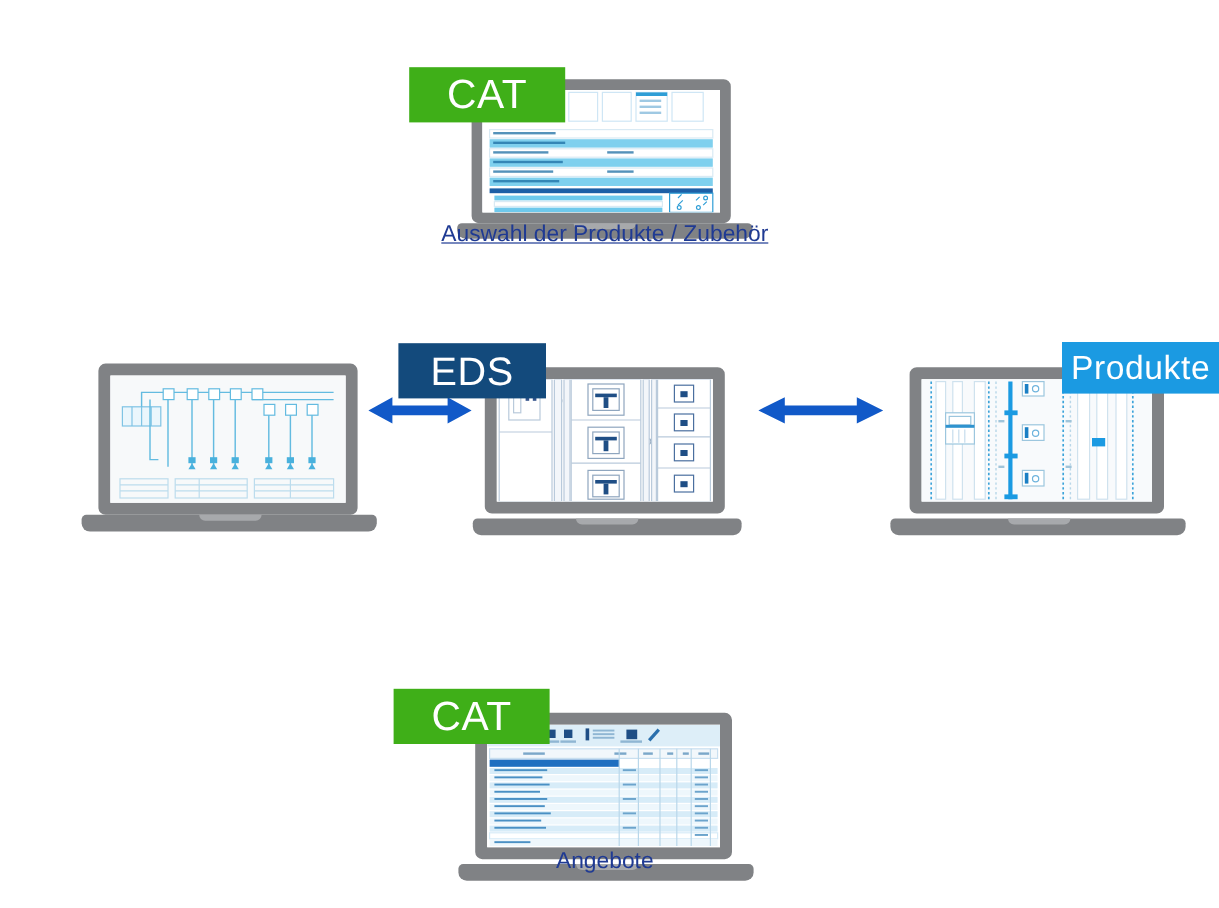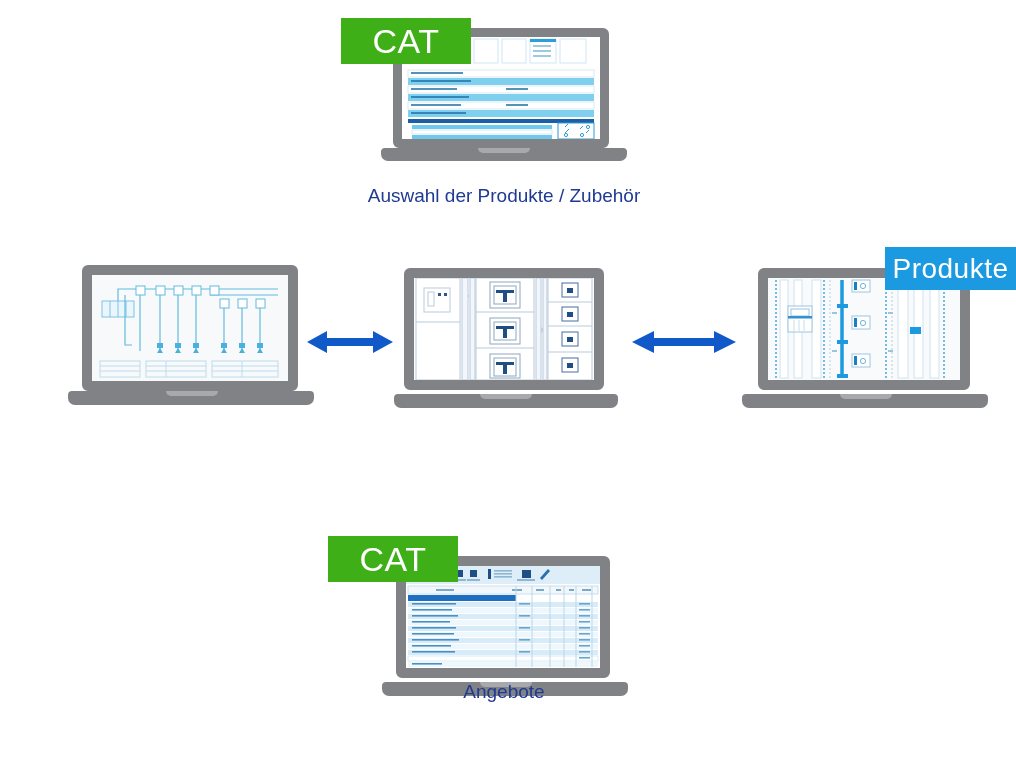--- a/index.html
+++ b/index.html
@@ -18,20 +18,21 @@
   .stage {
     position: absolute;
     left: 0; top: 0;
     width: 1016px;
     height: 757px;
   }
 
   
   .node {
     position: absolute;
+    margin-top: 38px;
   }
 
   
   .laptop {
     position: relative;
   }
   .laptop .lid {
     position: absolute;
     left: 0; top: 0;
     box-sizing: border-box;
@@ -154,21 +155,21 @@
           </g>
         </svg>
       </div>
       <div class="base" style="left:0;top:120px;width:246px;height:13px;"></div>
       <div class="notch" style="left:97px;top:120px;width:52px;height:5px;"></div>
     </div>
 
     <div class="badge badge-cat" style="left:-40px; top:-10px; width:130px; height:46px; font-size:34px;">CAT</div>
   </div>
 
-  <div class="caption" style="left:354px; top:185px; width:300px;">Auswahl der Produkte / Zubehör</div>
+  <div class="caption" style="left:354px; top:185px; width:300px;text-decoration:underline;">Auswahl der Produkte / Zubehör</div>
 
   <div class="node" style="left:68px; top:265px;">
 
     <div class="laptop" style="width:246px;height:146px;">
       <div class="lid" style="width:216px;height:126px;left:14px;top:0;border:10px solid #808285;background:#ffffff;"></div>
       <div class="screen" style="left:24px;top:10px;width:196px;height:106px;background:#f4f6f8;">
         <svg class="art" viewBox="0 0 196 106" preserveAspectRatio="none">
           <rect x="0" y="0" width="196" height="106" fill="#f7f9fa"></rect>
 
           <g stroke="#7fc4e4" fill="#eaf6fc" stroke-width="1">
@@ -315,20 +316,21 @@
             <rect x="153" y="34" width="6" height="5"></rect>
             <rect x="153" y="59" width="6" height="5"></rect>
             <rect x="153" y="85" width="6" height="5"></rect>
           </g>
         </svg>
       </div>
       <div class="base" style="left:0;top:126px;width:224px;height:14px;"></div>
       <div class="notch" style="left:86px;top:126px;width:52px;height:5px;"></div>
     </div>
 
+    <div class="badge badge-eds" style="left:-62px; top:-20px; width:123px; height:46px; font-size:33px;">EDS</div>
   </div>
 
 
   <div class="node" style="left:742px; top:268px;">
 
     <div class="laptop" style="width:246px;height:142px;">
       <div class="lid" style="width:212px;height:122px;left:16px;top:0;border:10px solid #808285;background:#ffffff;"></div>
       <div class="screen" style="left:26px;top:10px;width:192px;height:102px;background:#f6f9fb;">
         <svg class="art" viewBox="0 0 192 102" preserveAspectRatio="none">
           <rect x="0" y="0" width="192" height="102" fill="#f8fafc"></rect>
@@ -500,21 +502,21 @@
           </g>
         </svg>
       </div>
       <div class="base" style="left:0;top:126px;width:246px;height:14px;"></div>
       <div class="notch" style="left:98px;top:126px;width:52px;height:5px;"></div>
     </div>
 
     <div class="badge badge-cat" style="left:-54px; top:-20px; width:130px; height:46px; font-size:34px;">CAT</div>
   </div>
 
-  <div class="caption" style="left:404px; top:681px; width:200px;">Angebote</div>
+  <div class="caption" style="left:404px; top:707px; width:200px;">Angebote</div>
 
   <div class="arrow-wrap" style="left:305px; top:323px; width:90px; height:38px;">
     <svg width="90" height="38" viewBox="0 0 90 38">
       <path d="M2 19 L22 8 L22 15 L68 15 L68 8 L88 19 L68 30 L68 23 L22 23 L22 30 Z" fill="#1159c8"></path>
     </svg>
   </div>
 
   <div class="arrow-wrap" style="left:630px; top:323px; width:108px; height:38px;">
     <svg width="108" height="38" viewBox="0 0 108 38">
       <path d="M2 19 L24 8 L24 15 L84 15 L84 8 L106 19 L84 30 L84 23 L24 23 L24 30 Z" fill="#1159c8"></path>

